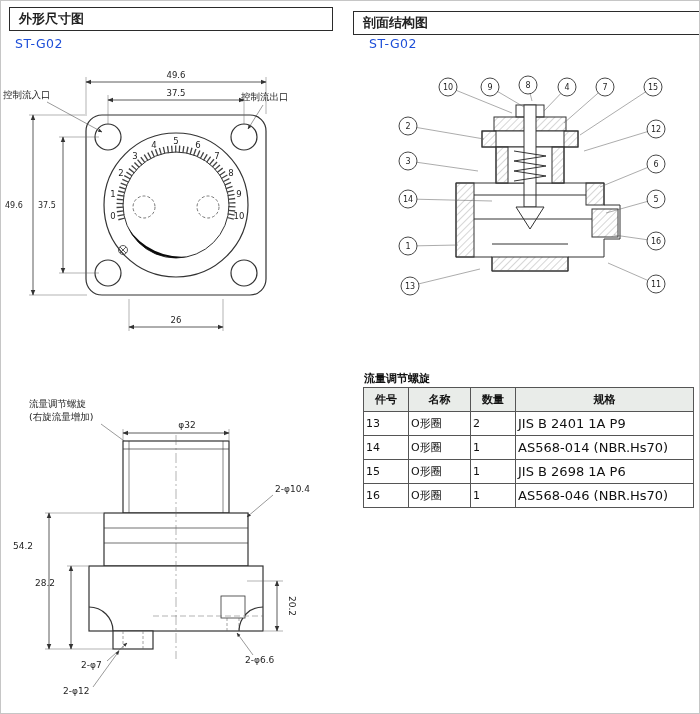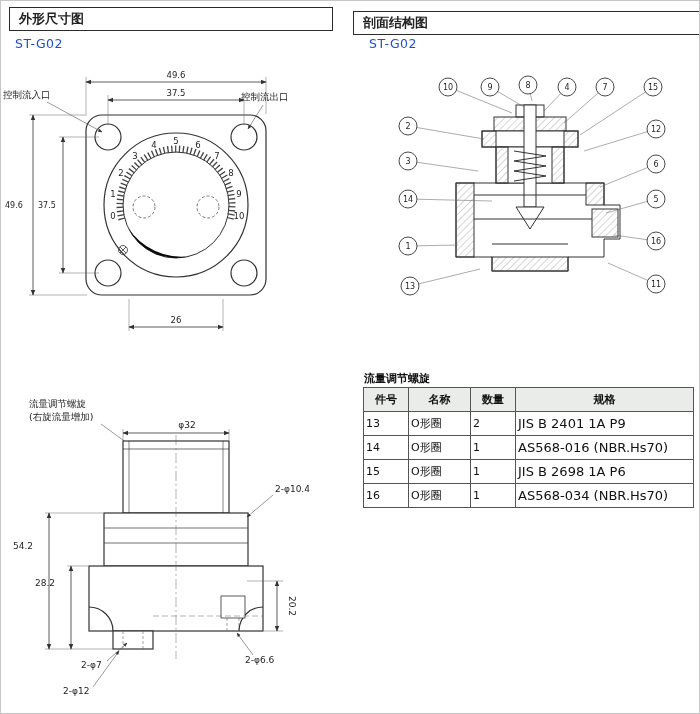--- a/index.html
+++ b/index.html
@@ -320,30 +320,30 @@
       <tr>
         <td>13</td>
         <td>O形圈</td>
         <td>2</td>
         <td class="spec">JIS B 2401 1A P9</td>
       </tr>
       <tr>
         <td>14</td>
         <td>O形圈</td>
         <td>1</td>
-        <td class="spec">AS568-016 (NBR.Hs70)</td>
+        <td class="spec">AS568-014 (NBR.Hs70)</td>
       </tr>
       <tr>
         <td>15</td>
         <td>O形圈</td>
         <td>1</td>
         <td class="spec">JIS B 2698 1A P6</td>
       </tr>
       <tr>
         <td>16</td>
         <td>O形圈</td>
         <td>1</td>
-        <td class="spec">AS568-034 (NBR.Hs70)</td>
+        <td class="spec">AS568-046 (NBR.Hs70)</td>
       </tr>
     </tbody>
   </table>
 
 </div>
 
 </body></html>

